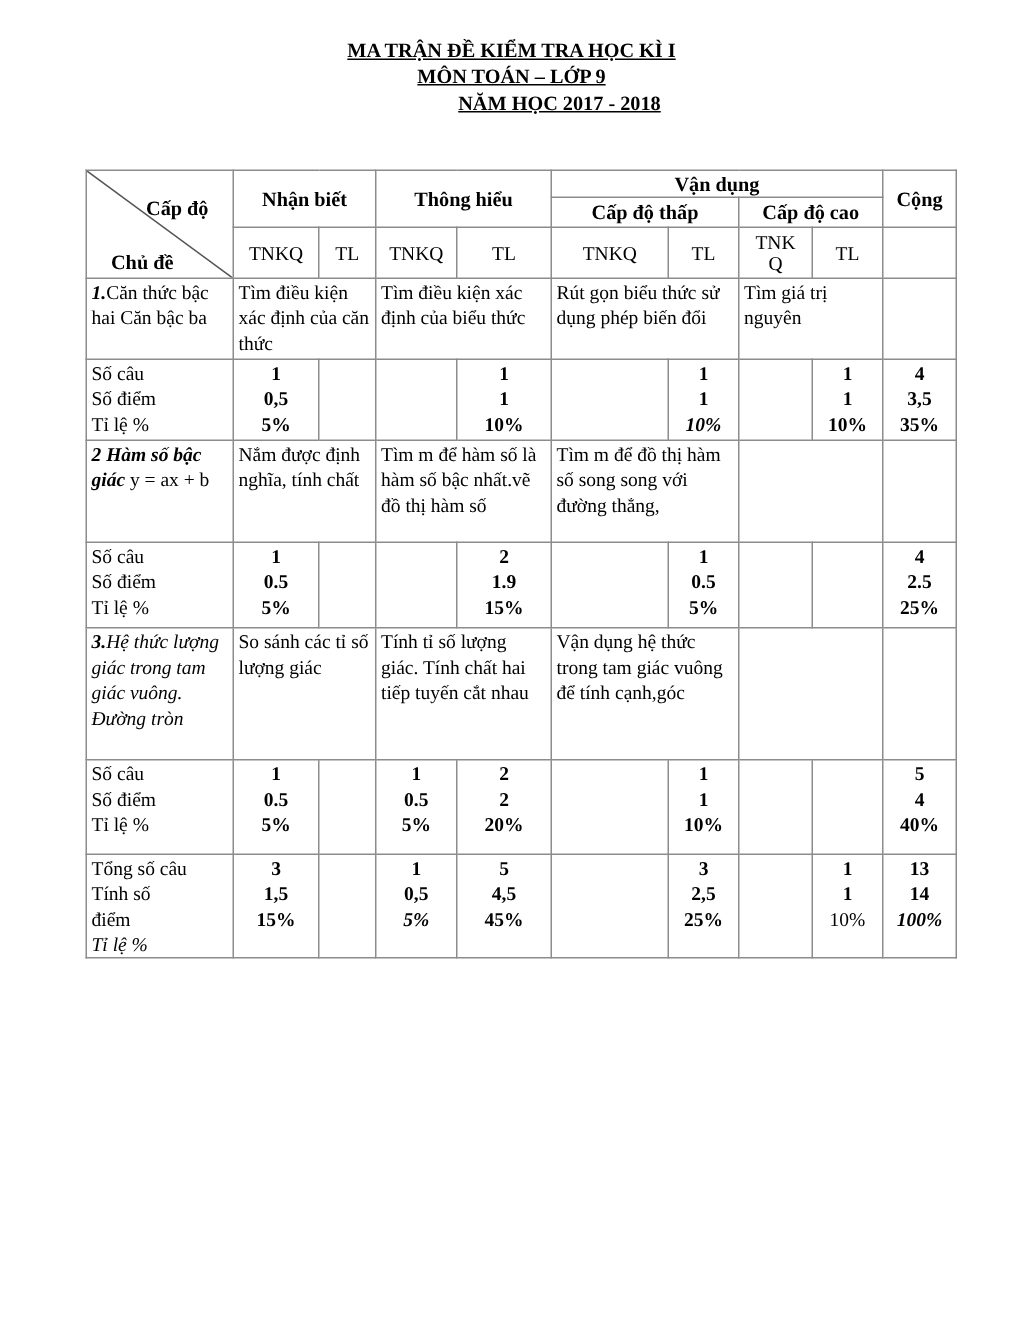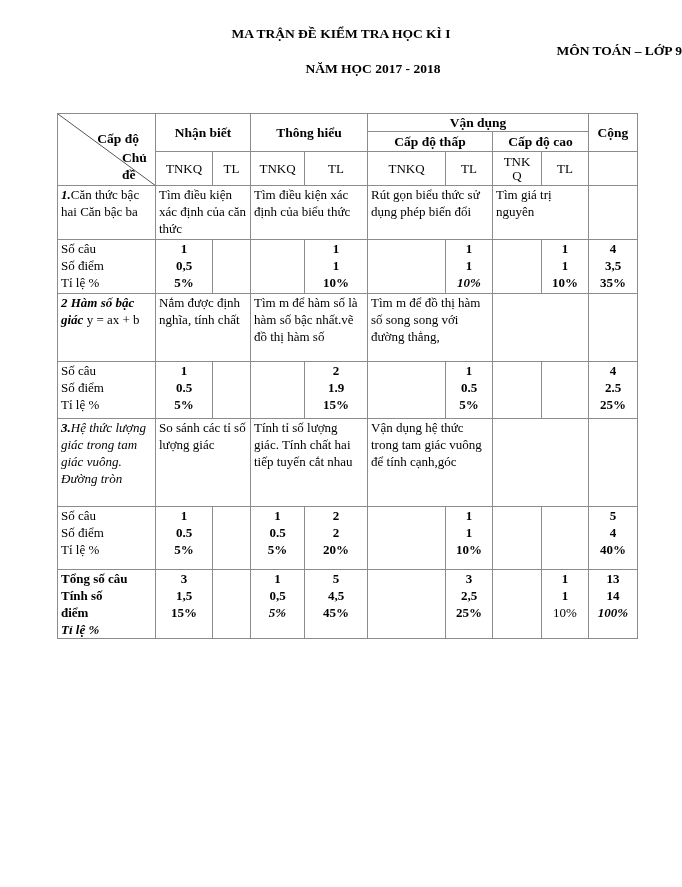--- a/index.html
+++ b/index.html
@@ -1,36 +1,36 @@
 <!DOCTYPE html>
 <html><head>
 <meta charset="utf-8">
 <style>
   html, body { margin: 0; padding: 0; background: #ffffff; }
   body { width: 682px; height: 887px; position: relative; font-family: "Liberation Serif", "DejaVu Serif", serif; color: #000; }
-  .title { position: absolute; left: 0; width: 682px; text-align: center; font-weight: bold; font-size: 13.5px; line-height: 16px; }
+  .title { position: absolute; left: 0; width: 682px; text-align: center; font-weight: bold; font-size: 13.5px; line-height: 16px; text-decoration: underline; }
   .t1 { top: 26px; }
-  .t2 { top: 43px; text-align: right; }
+  .t2 { top: 43px; }
   .t3 { top: 61px; padding-left: 32px; }
   table.matrix { position: absolute; left: 57px; top: 113px; border-collapse: collapse; table-layout: fixed; font-size: 13px; }
   table.matrix td { border: 1px solid #8c8c8c; padding: 0 3px; vertical-align: top; line-height: 17px; overflow: hidden; }
   .hdr { text-align: center; font-weight: bold; vertical-align: middle !important; font-size: 13.5px; }
   .sub { text-align: center; vertical-align: middle !important; }
   .tiny { line-height: 14px !important; text-align: center; }
   .diag { position: relative; padding: 0 !important; }
   .diag svg { position: absolute; left: 0; top: 0; }
   .diag .cd { position: absolute; right: 16px; top: 16px; font-weight: bold; font-size: 13.5px; }
-  .diag .chude { position: absolute; left: 16px; bottom: 2px; font-weight: bold; font-size: 13.5px; margin-left: 48px; }
+  .diag .chude { position: absolute; left: 16px; bottom: 2px; font-weight: bold; font-size: 13.5px; }
   .num { text-align: center; font-weight: bold; }
   .num span { display: block; }
   .it { font-style: italic; }
   .nb { font-weight: normal; }
   .lab span { display: block; }
   .topic-b { font-weight: bold; font-style: italic; }
-  .sumlab { font-weight: bold; }
+  .sumlab { font-weight: normal; }
   .sumlab span { display: block; }
 </style>
 </head>
 <body>
 
 <div class="title t1">MA TRẬN ĐỀ KIỂM TRA HỌC KÌ I</div>
 <div class="title t2">MÔN TOÁN – LỚP 9</div>
 <div class="title t3">NĂM HỌC 2017 - 2018</div>
 
 <table class="matrix">

